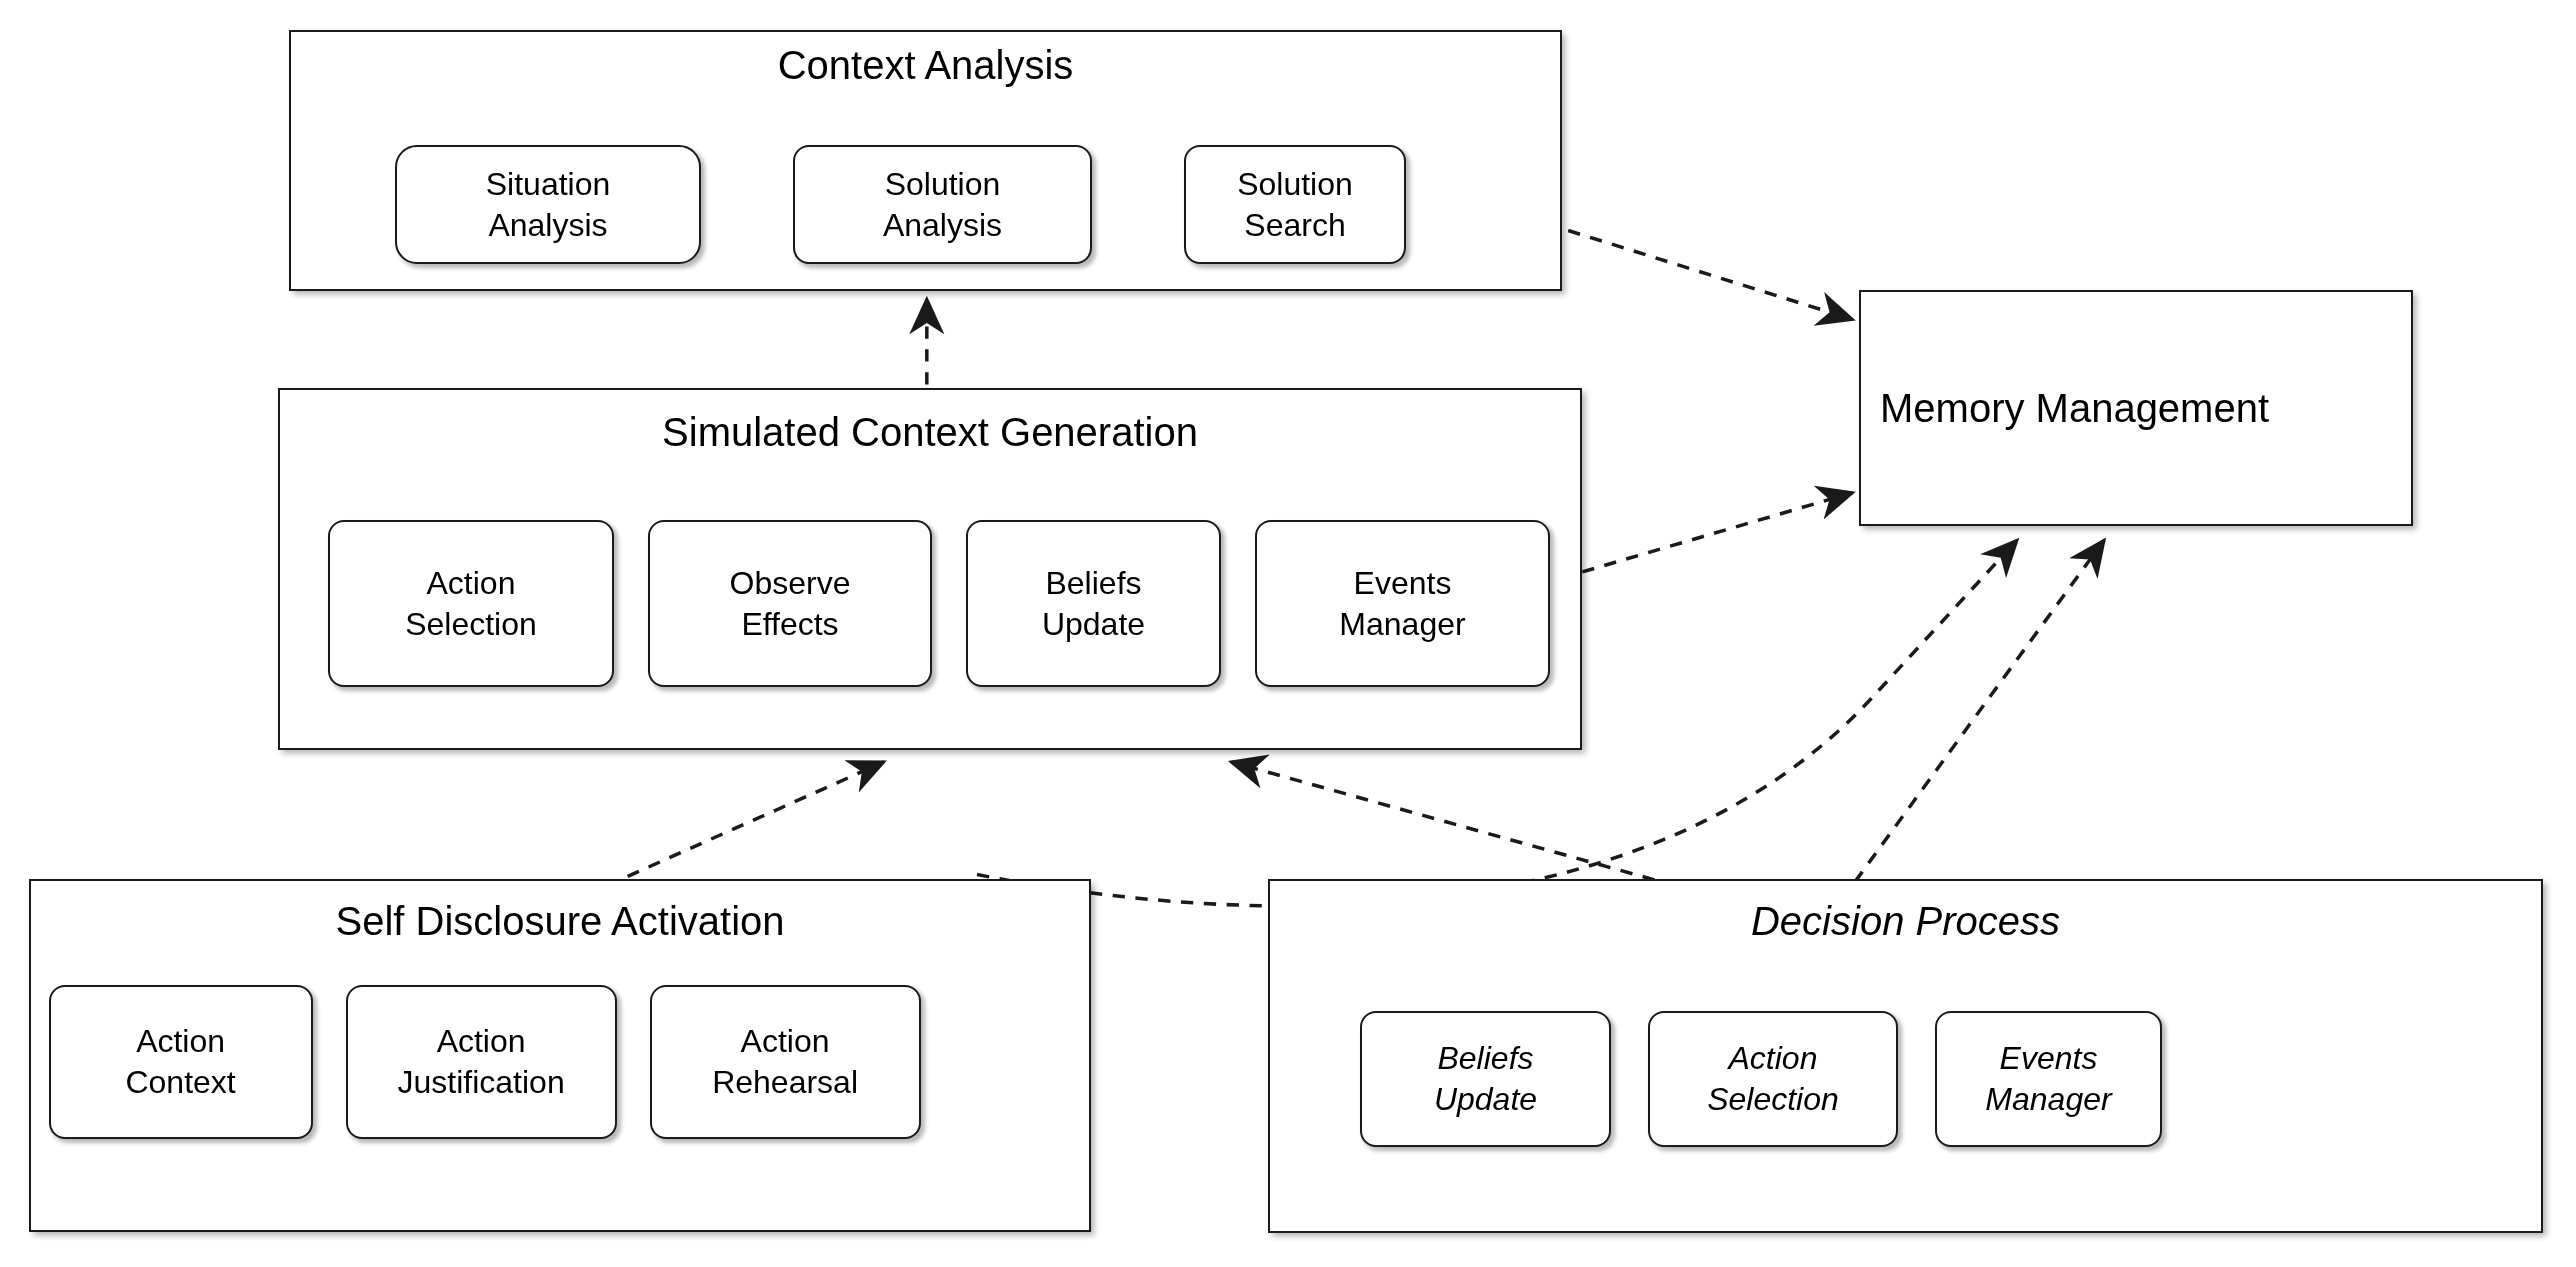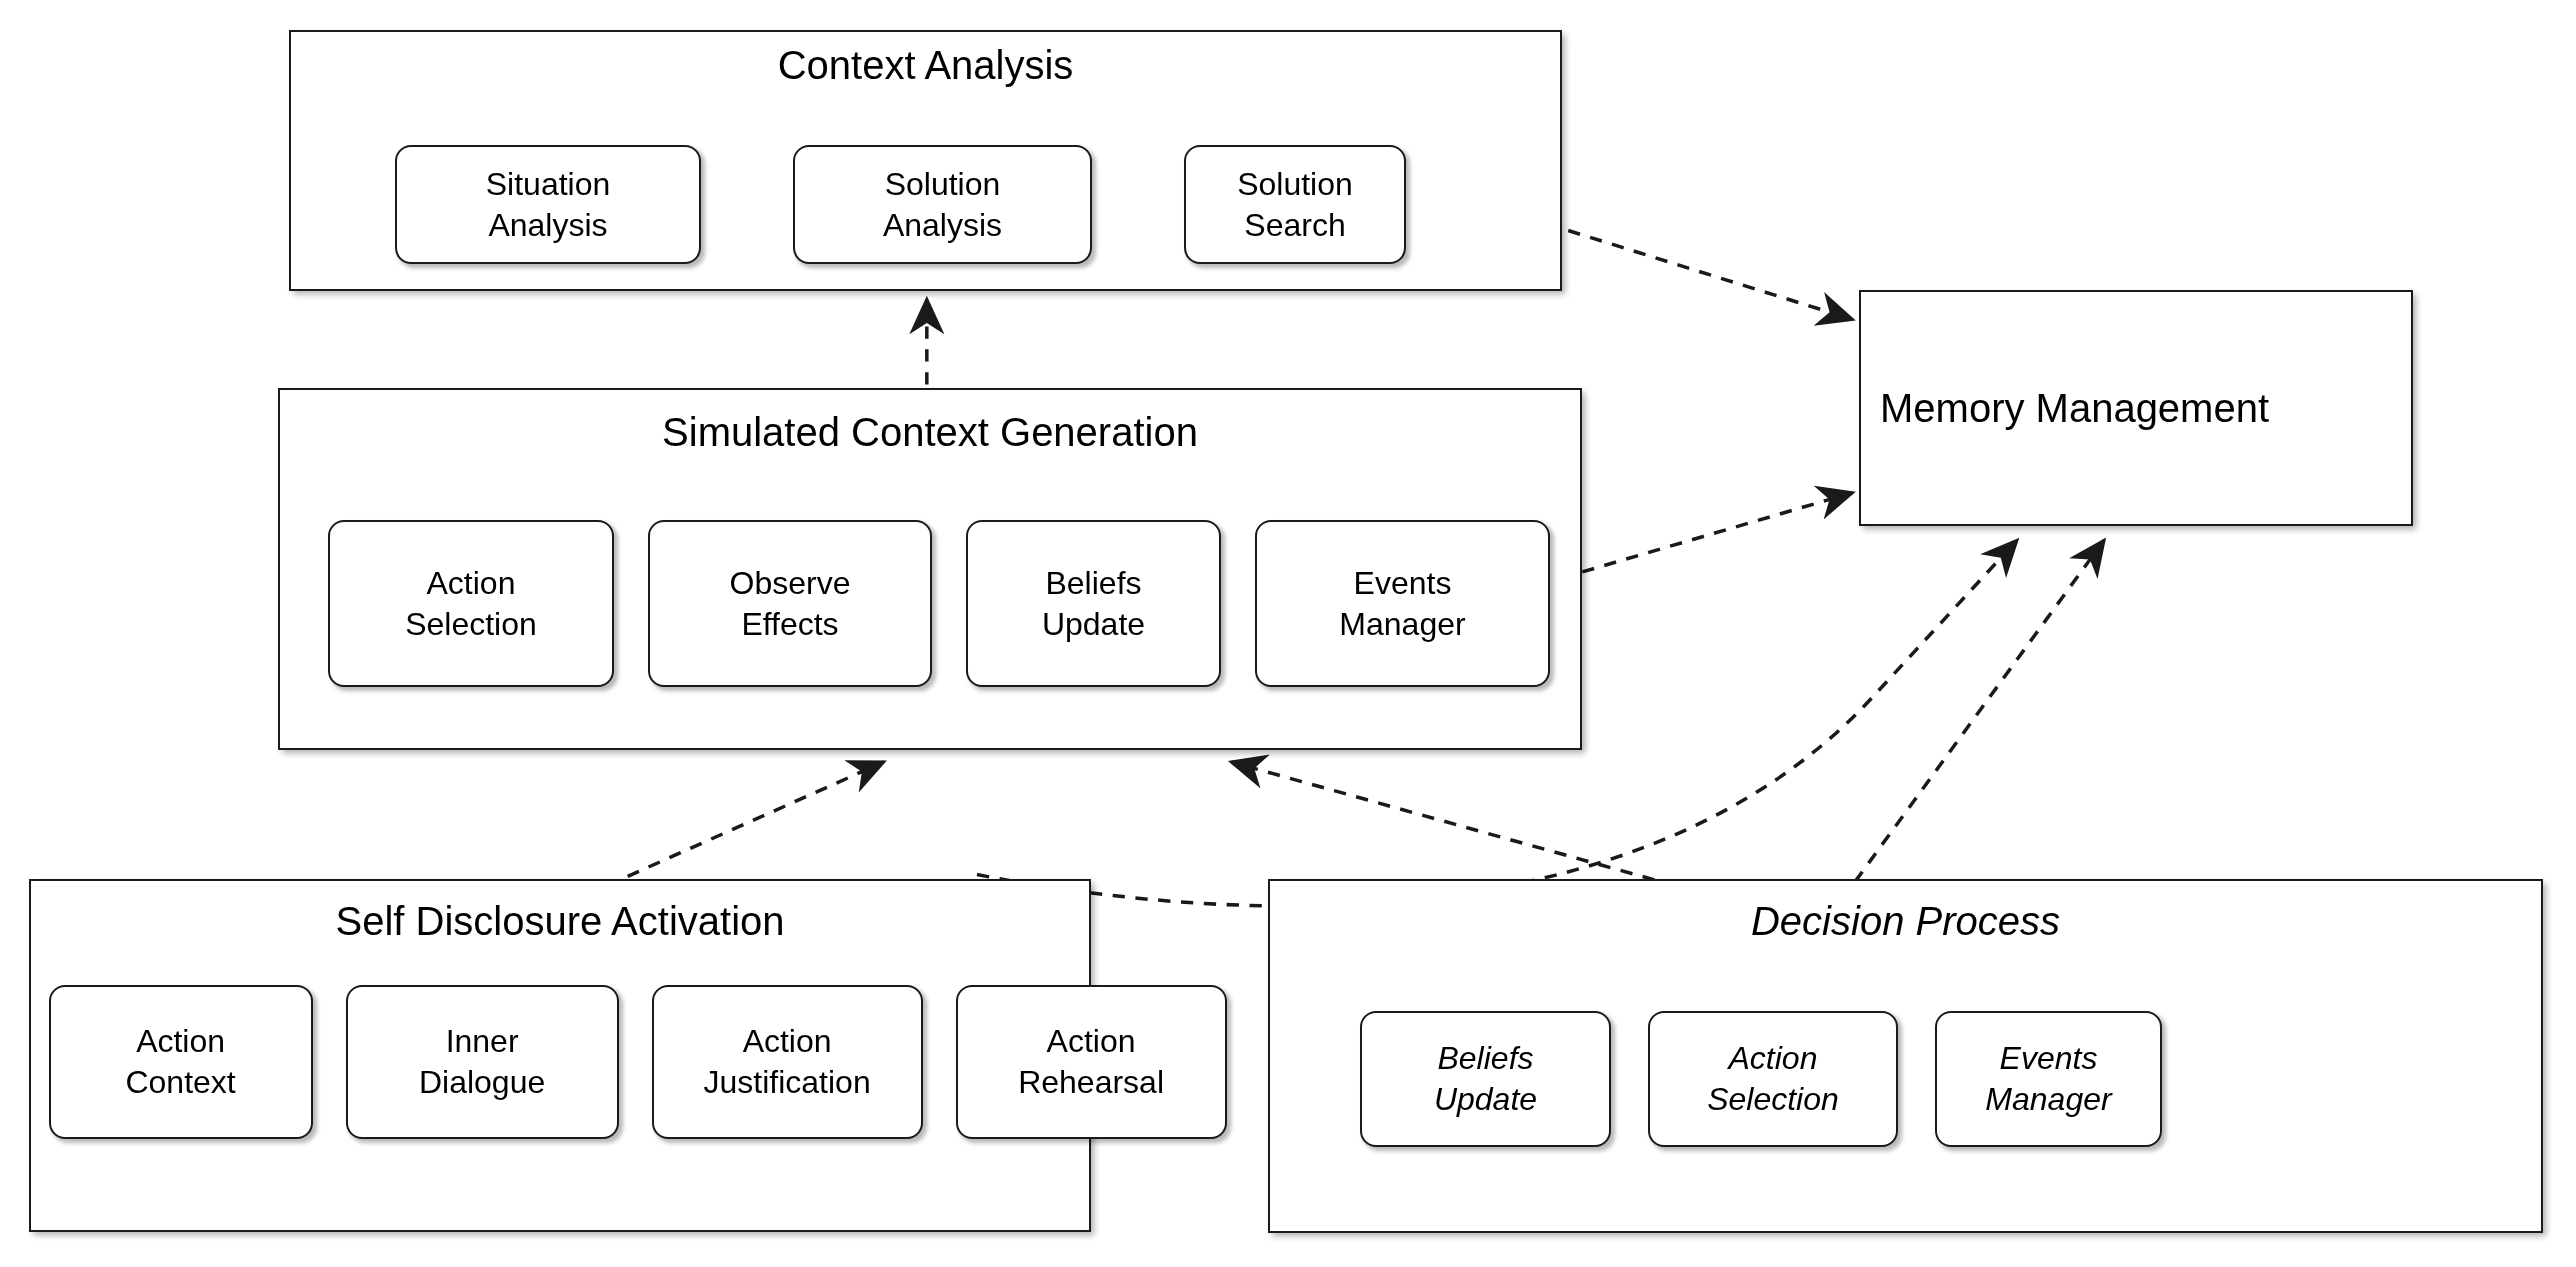--- a/index.html
+++ b/index.html
@@ -106,21 +106,21 @@
     <path d="M 1880,1000 L 1399,866" fill="none" stroke="#1a1a1a" stroke-width="4" stroke-dasharray="14 12" marker-end="url(#ah)"></path>
 
     <path d="M 1110,994 C 1560,1080 1930,1010 2130,790 L 2292,614" fill="none" stroke="#1a1a1a" stroke-width="4" stroke-dasharray="14 12" marker-end="url(#ah)"></path>
 
     <path d="M 2108,1002 L 2391,614" fill="none" stroke="#1a1a1a" stroke-width="4" stroke-dasharray="14 12" marker-end="url(#ah)"></path>
   </svg>
 
   <div class="group-box" id="context-analysis-box" style="left:289px; top:30px; width:1273px; height:261px;">
     <div class="group-title" style="top:12.3px;">Context Analysis</div>
     <div class="leaf-row" style="left:104px; top:113px; gap:92px;">
-      <div class="leaf-box" style="width:306px; height:119px;">
+      <div class="leaf-box" style="width:306px; height:119px;border-radius:22px;">
         <span class="leaf-label">Situation
 Analysis</span>
       </div>
       <div class="leaf-box" style="width:299px; height:119px;">
         <span class="leaf-label">Solution
 Analysis</span>
       </div>
       <div class="leaf-box" style="width:222px; height:119px;">
         <span class="leaf-label">Solution
 Search</span>
@@ -154,24 +154,20 @@
     <div class="mm-title">Memory Management</div>
   </div>
 
   <div class="group-box" id="self-disclosure-activation-box" style="left:29px; top:879px; width:1062px; height:353px;">
     <div class="group-title" style="top:19.4px;">Self Disclosure Activation</div>
     <div class="leaf-row" style="left:17.6px; top:104px; gap:33px;">
       <div class="leaf-box" style="width:264px; height:154px;">
         <span class="leaf-label">Action
 Context</span>
       </div>
-      <div class="leaf-box" style="width:273px; height:154px;">
-        <span class="leaf-label">Inner
-Dialogue</span>
-      </div>
       <div class="leaf-box" style="width:271px; height:154px;">
         <span class="leaf-label">Action
 Justification</span>
       </div>
       <div class="leaf-box" style="width:271px; height:154px;">
         <span class="leaf-label">Action
 Rehearsal</span>
       </div>
     </div>
   </div>

